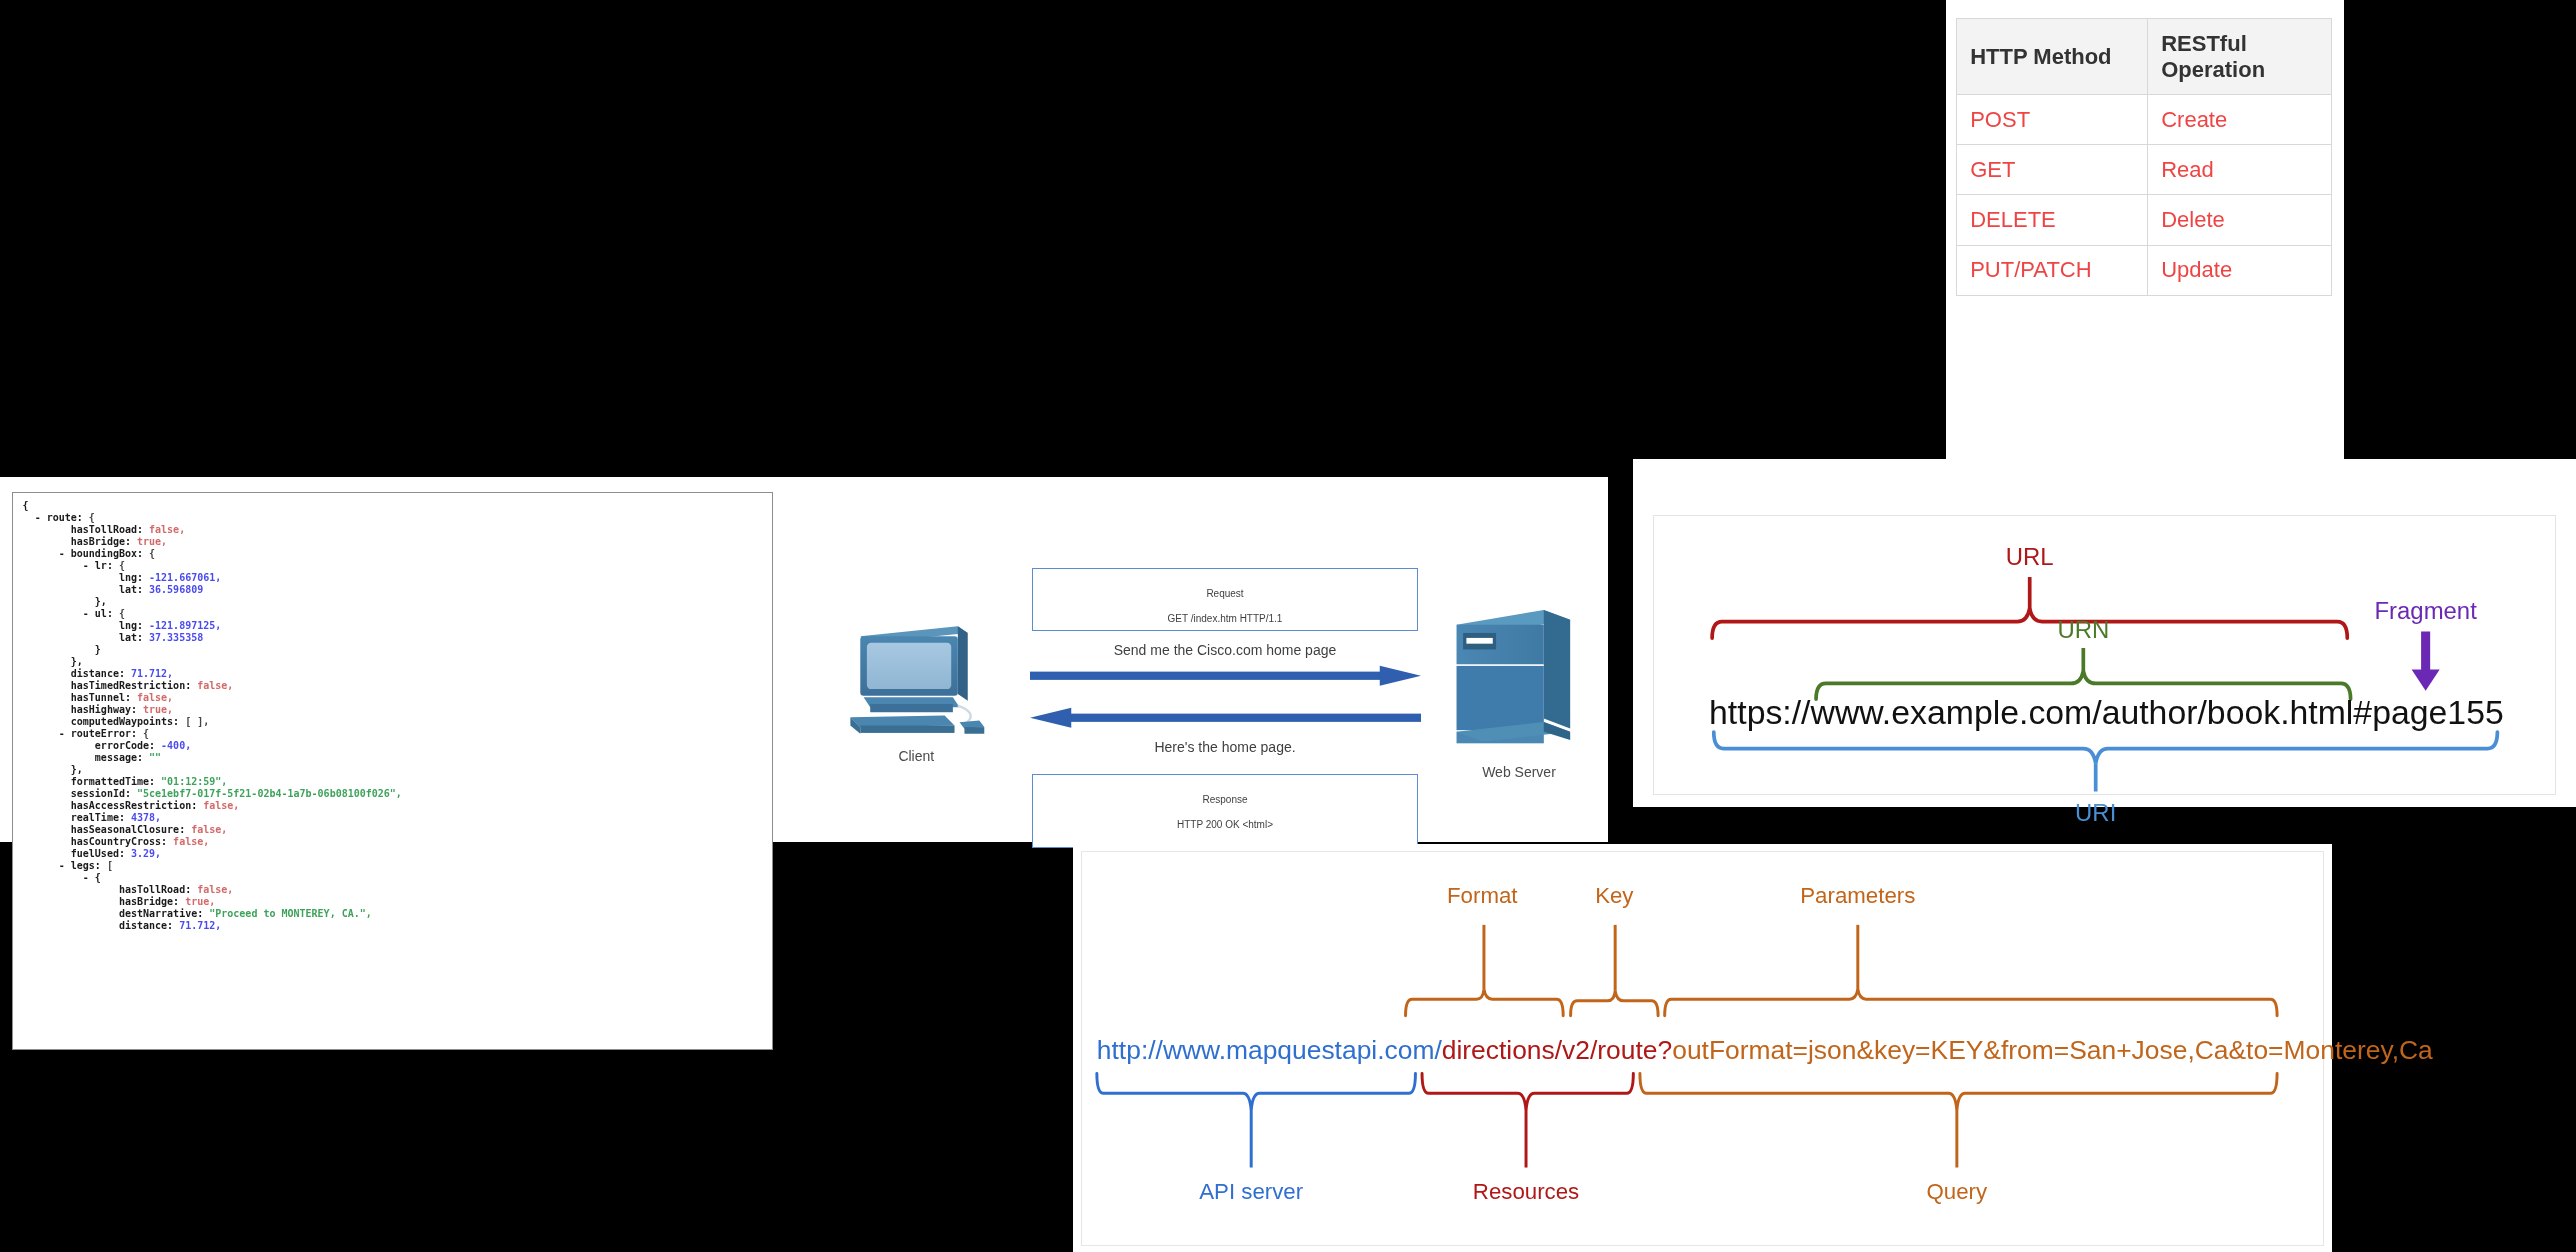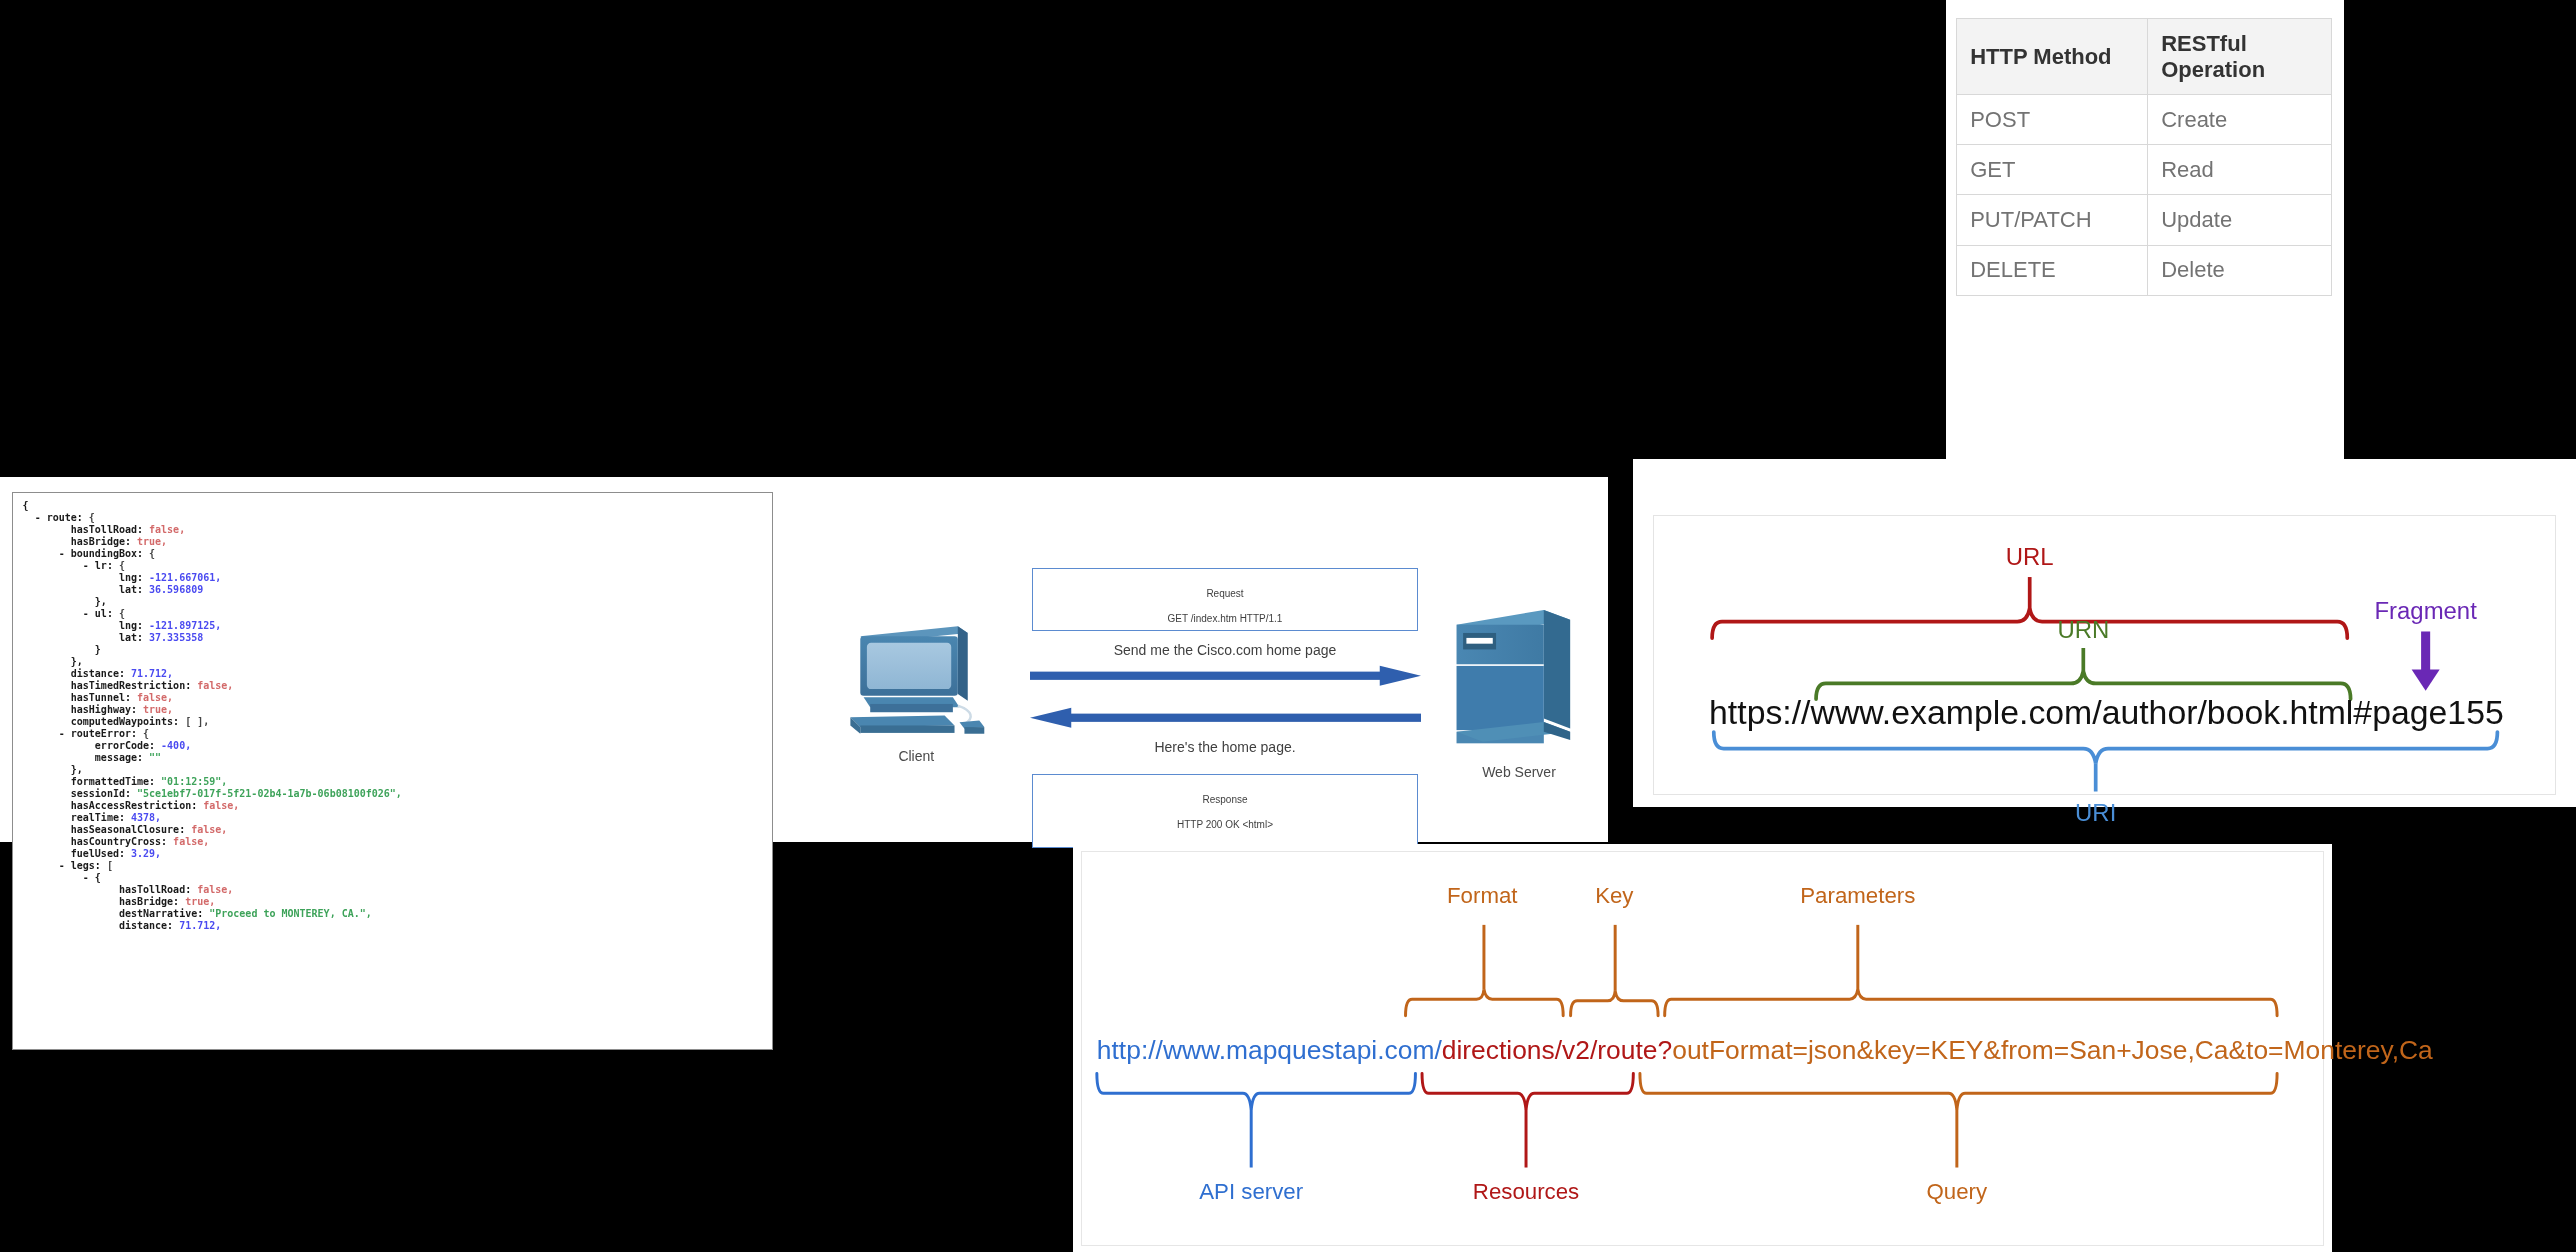--- a/index.html
+++ b/index.html
@@ -6,21 +6,21 @@
   body{width:2576px;height:1252px;position:relative;overflow:hidden;
        font-family:"Liberation Sans",sans-serif;}
 
   .panel{position:absolute;background:#fff;}
 
   
   #http-card{left:1946px;top:0px;width:398px;height:480px;background:#fff;}
   #http-table{position:absolute;left:10px;top:18px;width:376px;
               border-collapse:collapse;table-layout:fixed;}
   #http-table td,#http-table th{border:0.8px solid #d8d8d8;padding:11.6px 13.2px;
-       font-size:22px;color:#737373;text-align:left;vertical-align:middle;
+       font-size:22px;color:#ef4444;text-align:left;vertical-align:middle;
        font-weight:400;line-height:1.18;}
   #http-table thead th{background:#f3f3f3;font-weight:bold;color:#333;}
   #http-table col.c1{width:191px;}
 
   
   #left-panel{left:0px;top:477px;width:1608px;height:365px;}
 
   
   #json-box{position:absolute;left:11.6px;top:15px;width:759px;height:556px;
             background:#fff;border:1.7px solid #8d8d8d;overflow:hidden;}
@@ -85,26 +85,26 @@
     <tbody id="http-body">
         <tr>
           <td>POST</td>
           <td>Create</td>
         </tr>
         <tr>
           <td>GET</td>
           <td>Read</td>
         </tr>
         <tr>
+          <td>DELETE</td>
+          <td>Delete</td>
+        </tr>
+        <tr>
           <td>PUT/PATCH</td>
           <td>Update</td>
-        </tr>
-        <tr>
-          <td>DELETE</td>
-          <td>Delete</td>
         </tr>
       </tbody>
   </table>
 </div>
 
 <div class="panel" id="left-panel">
 
   <div id="json-box">
     <pre id="json-code">{
 <span class="k">  - route: </span><span class="punct">{</span>

